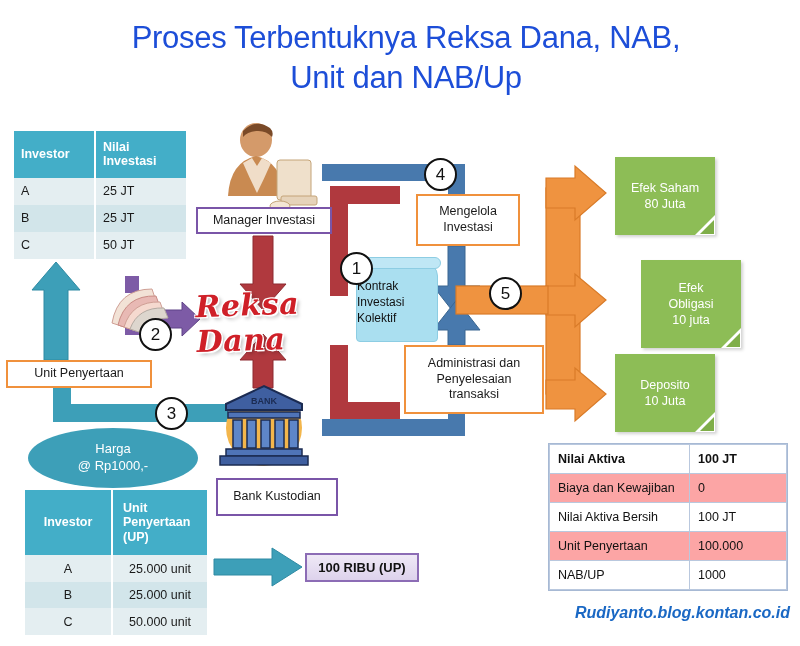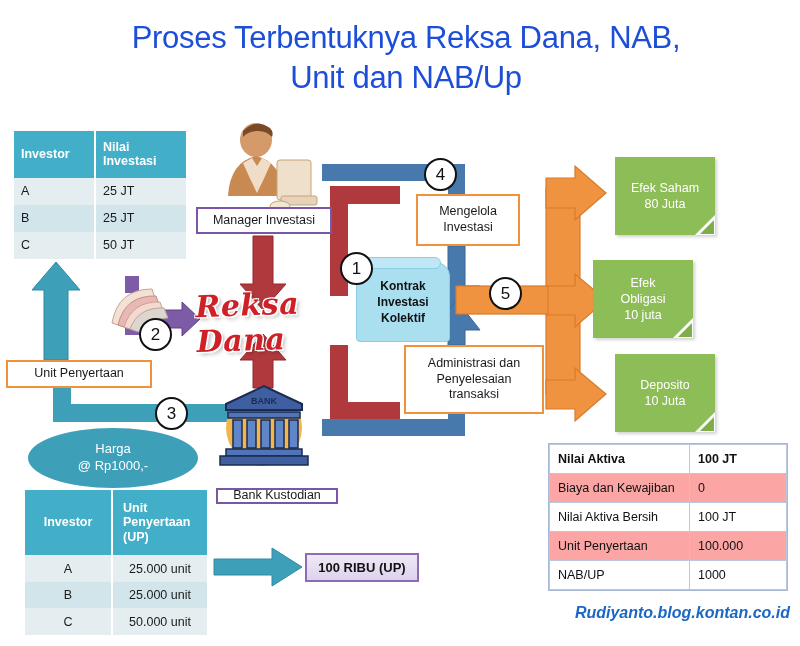--- a/index.html
+++ b/index.html
@@ -35,53 +35,53 @@
   #tbl-nab td{font-size:12.5px;padding:3px 8px;border:1px solid #b9c8de;color:#111;}
   #tbl-nab td.val{width:80px;}
   #tbl-nab tr.hl td{background:#fca5a5;}
   #tbl-nab tr.pl td{background:#fff;}
   #tbl-nab tr.b td{font-weight:bold;}
 
   
   .obox{background:#fff;display:flex;align-items:center;justify-content:center;
         text-align:center;font-size:13px;line-height:1.25;}
   #box-manager{left:196px;top:207px;width:136px;height:27px;border:2px solid #7a55a8;font-size:12.5px;}
-  #box-bank{left:216px;top:478px;width:122px;height:16px;border:2px solid #7a55a8;font-size:12.5px;margin-top:10px;}
+  #box-bank{left:216px;top:478px;width:122px;height:38px;border:2px solid #7a55a8;font-size:12.5px;}
   #box-unitpenyertaan{left:6px;top:360px;width:146px;height:28px;border:2px solid #f0913c;font-size:12.5px;}
   #box-mengelola{left:416px;top:194px;width:104px;height:52px;border:2px solid #f0913c;font-size:12.5px;}
   #box-admin{left:404px;top:345px;width:140px;height:69px;border:2px solid #f0913c;font-size:12.5px;}
 
   
   #box-ribu{left:305px;top:553px;width:114px;height:29px;border:2px solid #8c6cb5;
             background:linear-gradient(#efe9f6,#ddd2ec);font-size:13px;font-weight:bold;
             display:flex;align-items:center;justify-content:center;color:#111;}
 
   
   #ellipse-harga{left:28px;top:428px;width:170px;height:60px;border-radius:50%;
                  background:#3d9fb8;color:#fff;display:flex;flex-direction:column;
                  align-items:center;justify-content:center;font-size:13px;line-height:1.3;}
 
   
-  #doc-kik{left:356px;top:262px;width:94px;height:80px;background:#aadff0;
+  #doc-kik{left:356px;top:262px;width:82px;height:80px;background:#aadff0;
            border:1.6px solid #8dcde3;border-radius:4px 14px 4px 4px;
-           display:flex;flex-direction:column;align-items:center;justify-content:center;
-           font-size:12px;line-height:1.35;color:#111;text-align:center;font-weight:bold;}
+           display:flex;flex-direction:column;align-items:flex-start;justify-content:center;
+           font-size:12px;line-height:1.35;color:#111;text-align:center;}
   #doc-kik .lip{position:absolute;left:0px;top:-6px;width:82px;height:10px;
            background:#bfe7f5;border:1.5px solid #8dcde3;border-radius:7px;}
 
   
   .note{background:#8dbd56;color:#fff;display:flex;flex-direction:column;
         align-items:center;justify-content:center;text-align:center;
         font-size:12.5px;line-height:1.3;box-shadow:2px 2px 3px rgba(0,0,0,.18);}
   .note .fold{position:absolute;right:0;bottom:0;width:0;height:0;
         border-left:20px solid transparent;border-bottom:20px solid #fff;}
   .note .fold2{position:absolute;right:1px;bottom:1px;width:0;height:0;
         border-left:14px solid transparent;border-bottom:14px solid #7fae49;}
   #note-1{left:615px;top:157px;width:100px;height:78px;}
-  #note-2{left:593px;top:260px;width:100px;height:78px;}
+  #note-2{left:641px;top:260px;width:100px;height:88px;}
   #note-3{left:615px;top:354px;width:100px;height:78px;}
 
   
   .circ{width:33px;height:33px;border-radius:50%;background:#fff;border:2px solid #111;
         display:flex;align-items:center;justify-content:center;font-size:17px;color:#111;z-index:30;}
   #c1{left:340px;top:252px;}
   #c2{left:139px;top:318px;}
   #c3{left:155px;top:397px;}
   #c4{left:424px;top:158px;}
   #c5{left:489px;top:277px;}

